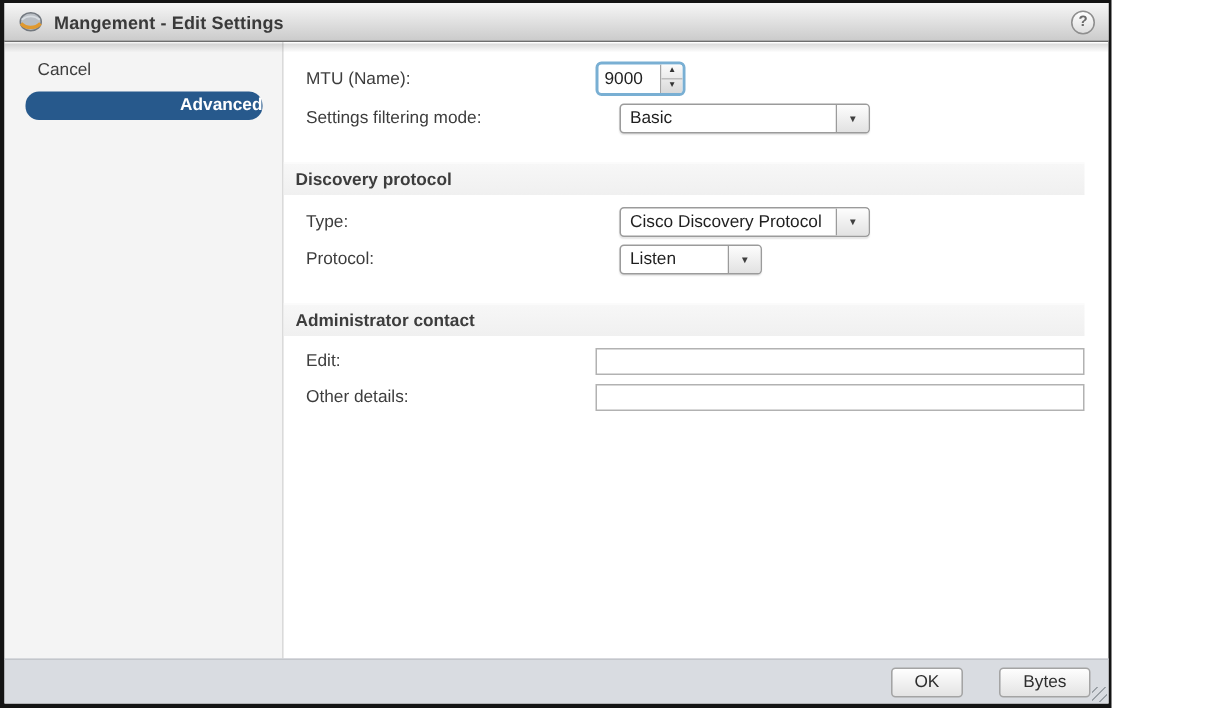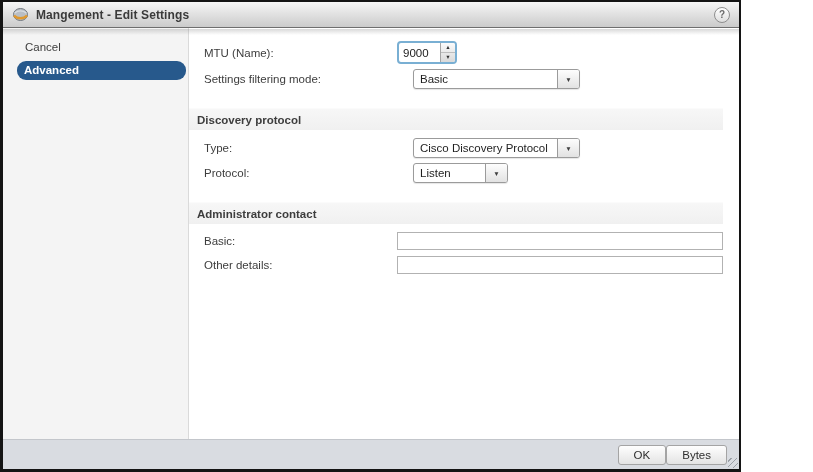--- a/index.html
+++ b/index.html
@@ -60,23 +60,24 @@
     height: 19px; line-height: 19px;
     padding-left: 22px;
     font-size: 11.5px; color: #3d3d3d;
     margin-bottom: 2px;
     cursor: pointer;
   }
   .nav-item.selected {
     background: var(--selected-nav-bg, #27598C);
     color: #fff; font-weight: bold;
     border-radius: 9px;
-    margin: 4px 2px 0 14px;
+    margin: 4px 13px 0 14px;
     padding-left: 7px;
     height: 19px;
+    text-align: right;
   }
   .content { flex: 1 1 auto; padding: 13px 16px 0 0; overflow: hidden; }
   .frow { display: flex; align-items: center; margin-left: 15px; }
   .frow > label {
     flex: 0 0 193px; width: 193px;
     font-size: 11.5px; color: #3d3d3d;
   }
   
   .spinner {
     display: flex; align-items: stretch;
@@ -149,21 +150,21 @@
   }
   .mt5  { margin-top: 5px; }
   .mt8  { margin-top: 8px; }
   .mt6  { margin-top: 6px; }
   
   .footer {
     flex: 0 0 30px;
     background: var(--footer-bg, #d9dce1);
     border-top: 1px solid #c3c6cb;
     display: flex; align-items: center; justify-content: flex-end;
-    gap: 0; padding-right: 12px;
+    gap: 24px; padding-right: 12px;
     position: relative;
   }
   .btn {
     height: 20px; padding: 0 15px;
     border: 1px solid #a4a4a4; border-radius: 3px;
     background: linear-gradient(#fefefe, #e3e3e3);
     font-family: "Liberation Sans", sans-serif;
     font-size: 11.5px; color: #2e2e2e;
     cursor: pointer;
   }
@@ -234,21 +235,21 @@
         <label>Protocol:</label>
         <div class="dropdown w-sm">
           <span class="dd-text">Listen</span>
           <span class="dd-btn">▼</span>
         </div>
       </div>
 
       <div class="section">Administrator contact</div>
 
       <div class="frow mt8">
-        <label>Basic:</label>
+        <label>Edit:</label>
         <input type="text" class="tinput" value="" style="">
       </div>
 
       <div class="frow mt6">
         <label>Other details:</label>
         <input type="text" class="tinput" value="" style="">
       </div>
 
     </div>
   </div>

